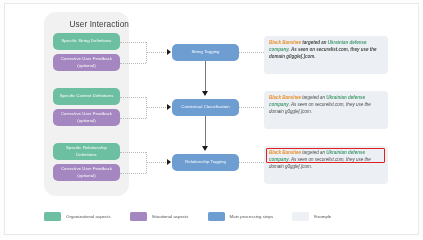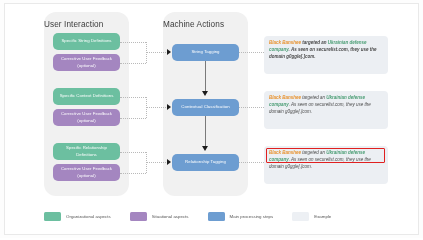--- a/index.html
+++ b/index.html
@@ -29,21 +29,21 @@
     background:#f1f1f1;
     border-radius:12px;
   }
   #panel-user{ left:44px; top:12px; width:85px; height:184px; }
   #panel-machine{ left:163px; top:12px; width:85px; height:184px; }
 
   .panel-title{
     position:absolute;
     left:0;right:0;
     top:8px;
-    text-align:left;
+    text-align:right;
     font-size:8.2px;
     color:#3b3b3b;
     letter-spacing:.1px;
     font-weight:400;
   }
 
   
   .node{
     position:absolute;
     border-radius:5px;
@@ -178,23 +178,20 @@
 
   <div class="node green node-left r1a">Specific String Definitions</div>
   <div class="node purple node-left r1b">Corrective User Feedback (optional)</div>
 
   <div class="node green node-left r2a">Specific Context Definitions</div>
   <div class="node purple node-left r2b">Corrective User Feedback (optional)</div>
 
   <div class="node green node-left r3a">Specific Relationship Definitions</div>
   <div class="node purple node-left r3b">Corrective User Feedback (optional)</div>
 
-  <div class="panel" id="panel-machine">
-    <div class="panel-title">Machine Actions</div>
-  </div>
 
   <div class="node blue node-mid m1">String Tagging</div>
   <div class="node blue node-mid m2">Contextual Classification</div>
   <div class="node blue node-mid m3">Relationship Tagging</div>
 
   <div class="dot-h" style="left:120px; top:41.5px; width:26px;"></div>
   <div class="dot-h" style="left:120px; top:62.5px; width:26px;"></div>
   <div class="dot-v" style="left:146px; top:41.5px; height:21px;"></div>
   <div class="dot-h" style="left:146px; top:52px; width:22px;"></div>
   <div class="arrowhead-r" style="left:167px; top:49px;"></div>

